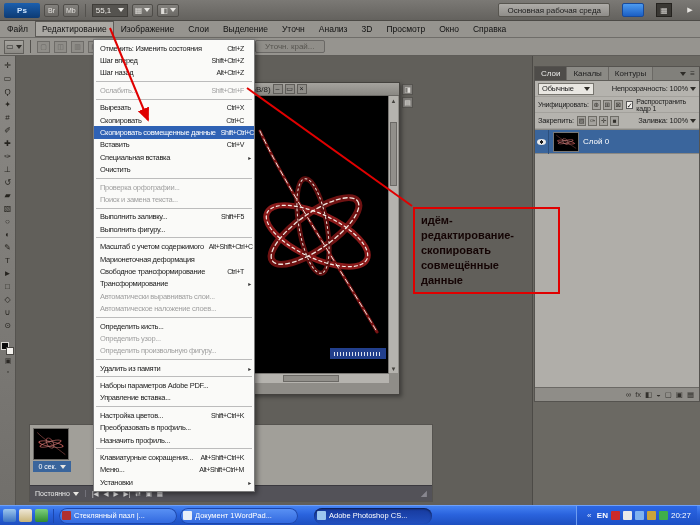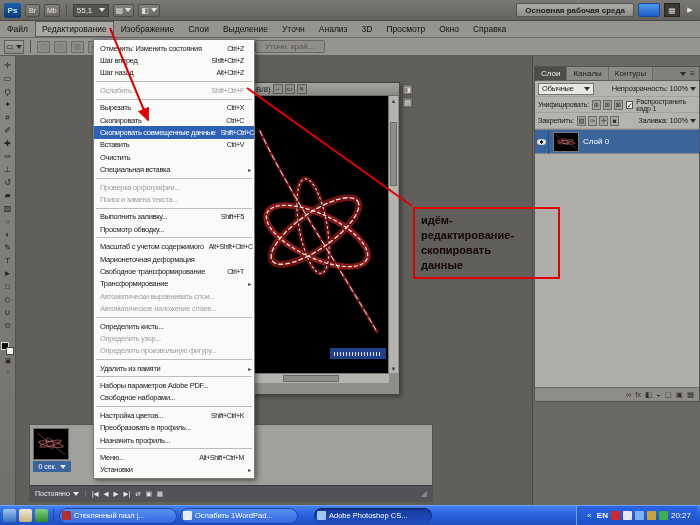--- a/index.html
+++ b/index.html
@@ -1,28 +1,28 @@
 <!DOCTYPE html>
 <html><head>
 <meta charset="utf-8">
 <style>
   *{box-sizing:border-box;margin:0;padding:0;}
   html,body{width:700px;height:525px;overflow:hidden;}
   body{position:relative;background:#615f5a;font-family:"Liberation Sans","DejaVu Sans",sans-serif;-webkit-font-smoothing:antialiased;}
 
   
   .topbar{position:absolute;left:0;top:0;width:700px;height:21px;background:linear-gradient(#7b7975,#64625e);border-bottom:1px solid #4c4a46;display:flex;align-items:center;gap:4px;padding:0 4px;z-index:5;}
-  .ps-logo{width:17px;height:15px;background:linear-gradient(#1b5fae,#0d3b74);color:#cfe6ff;font-size:8px;font-weight:bold;display:flex;align-items:center;justify-content:center;border-radius:2px;}
+  .ps-logo{width:36px;height:15px;background:linear-gradient(#1b5fae,#0d3b74);color:#cfe6ff;font-size:8px;font-weight:bold;display:flex;align-items:center;justify-content:center;border-radius:2px;}
   .mini-btn{height:13px;min-width:15px;padding:0 2px;background:linear-gradient(#83817d,#6b6965);border:1px solid #4f4d49;border-radius:2px;color:#e3e1dd;font-size:7px;display:flex;align-items:center;justify-content:center;}
   .vsep{width:1px;height:13px;background:#54524e;margin:0 2px;}
   .zoom-box{height:13px;width:36px;background:#55534f;border:1px solid #3f3d39;color:#eceae6;font-size:8px;display:flex;align-items:center;justify-content:space-between;padding:0 3px;}
   .tb-icon{height:13px;min-width:17px;padding:0 2px;background:linear-gradient(#83817d,#6b6965);border:1px solid #4f4d49;border-radius:2px;color:#dddbd7;font-size:8px;display:flex;align-items:center;justify-content:center;gap:2px;}
   .caret{width:0;height:0;border-left:3px solid transparent;border-right:3px solid transparent;border-top:4px solid #2e2c28;display:inline-block;}
   .caret.light{border-top-color:#e8e6e2;}
-  .tb-right{margin-left:auto;display:flex;align-items:center;gap:4px;font-weight:bold;}
+  .tb-right{margin-left:auto;display:flex;align-items:center;gap:12px;}
   .workspace-btn{height:14px;padding:0 8px;background:linear-gradient(#aeaca8,#8f8d89);border:1px solid #57554f;border-radius:2px;font-size:8px;color:#1b1b1b;display:flex;align-items:center;}
   .cslive-badge{width:22px;height:14px;background:linear-gradient(#4d9bf0,#1b5fc4);border:1px solid #174a9b;border-radius:2px;}
   .panels-btn{width:16px;height:14px;background:#3a3834;border:1px solid #24221e;color:#cfcdc9;font-size:8px;display:flex;align-items:center;justify-content:center;}
   .expand-btn{width:12px;height:14px;color:#e8e6e2;font-size:7px;display:flex;align-items:center;justify-content:center;}
 
   
   .menubar{position:absolute;left:0;top:21px;width:700px;height:17px;background:#96948f;border-bottom:1px solid #6f6d69;display:flex;align-items:stretch;font-size:8.5px;color:#121212;z-index:5;}
   .menu-item{padding:0 7px;display:flex;align-items:center;white-space:nowrap;}
   .menu-item.active{background:#aaa8a3;box-shadow:inset 0 0 0 1px #5c5a56;}
 
@@ -409,32 +409,32 @@
       <span class="sc">Shift+Ctrl+C</span>
       <span class="sub"></span>
     </div>
 
     <div class="mi">
       <span class="lbl">Вставить</span>
       <span class="sc">Ctrl+V</span>
       <span class="sub"></span>
     </div>
 
-    <div class="mi">
-      <span class="lbl">Очистить</span>
-      <span class="sc"></span>
-      <span class="sub"></span>
-    </div>
-
     <div class="mi has-submenu">
       <span class="lbl">Специальная вставка</span>
       <span class="sc"></span>
       <span class="sub"></span>
     </div>
 
+    <div class="mi">
+      <span class="lbl">Очистить</span>
+      <span class="sc"></span>
+      <span class="sub"></span>
+    </div>
+
     <div class="mi separator">
       <span class="lbl"></span>
       <span class="sc"></span>
       <span class="sub"></span>
     </div>
 
     <div class="mi disabled">
       <span class="lbl">Проверка орфографии...</span>
       <span class="sc"></span>
       <span class="sub"></span>
@@ -452,21 +452,21 @@
       <span class="sub"></span>
     </div>
 
     <div class="mi">
       <span class="lbl">Выполнить заливку...</span>
       <span class="sc">Shift+F5</span>
       <span class="sub"></span>
     </div>
 
     <div class="mi">
-      <span class="lbl">Просмотр обводку...</span>
+      <span class="lbl">Выполнить фигуру...</span>
       <span class="sc"></span>
       <span class="sub"></span>
     </div>
 
     <div class="mi separator">
       <span class="lbl"></span>
       <span class="sc"></span>
       <span class="sub"></span>
     </div>
 
@@ -548,21 +548,21 @@
       <span class="sub"></span>
     </div>
 
     <div class="mi">
       <span class="lbl">Наборы параметров Adobe PDF...</span>
       <span class="sc"></span>
       <span class="sub"></span>
     </div>
 
     <div class="mi">
-      <span class="lbl">Свободное наборами...</span>
+      <span class="lbl">Управление вставка...</span>
       <span class="sc"></span>
       <span class="sub"></span>
     </div>
 
     <div class="mi separator">
       <span class="lbl"></span>
       <span class="sc"></span>
       <span class="sub"></span>
     </div>
 
@@ -583,20 +583,25 @@
       <span class="sc"></span>
       <span class="sub"></span>
     </div>
 
     <div class="mi separator">
       <span class="lbl"></span>
       <span class="sc"></span>
       <span class="sub"></span>
     </div>
 
+    <div class="mi">
+      <span class="lbl">Клавиатурные сокращения...</span>
+      <span class="sc">Alt+Shift+Ctrl+K</span>
+      <span class="sub"></span>
+    </div>
 
     <div class="mi">
       <span class="lbl">Меню...</span>
       <span class="sc">Alt+Shift+Ctrl+M</span>
       <span class="sub"></span>
     </div>
 
     <div class="mi has-submenu">
       <span class="lbl">Установки</span>
       <span class="sc"></span>
@@ -606,20 +611,21 @@
 </div>
 
 <div class="annotation">
 
     <div class="annotation-line">идём-</div>
 
     <div class="annotation-line">редактирование-</div>
 
     <div class="annotation-line">скопировать</div>
 
+    <div class="annotation-line">совмещённые</div>
 
     <div class="annotation-line">данные</div>
 
 </div>
 
 <div class="right-dock">
   <div class="panel">
     <div class="tab-bar">
       <div style="display:flex;align-items:stretch;">
 
@@ -754,21 +760,21 @@
   <div class="ql-sep"></div>
   <div style="display:flex;gap:3px;">
 
       <div class="task">
         <span class="task-icon" style="background-color: rgb(176, 48, 48);"></span>
         <span>Стеклянный пазл |...</span>
       </div>
 
       <div class="task">
         <span class="task-icon" style="background-color: rgb(232, 238, 248);"></span>
-        <span>Ослабить 1WordPad...</span>
+        <span>Документ 1WordPad...</span>
       </div>
 
       <div class="task active">
         <span class="task-icon" style="background-color: rgb(156, 198, 238);"></span>
         <span>Adobe Photoshop CS...</span>
       </div>
 
   </div>
   <div class="tray">
     <span class="tray-chevron">«</span>

